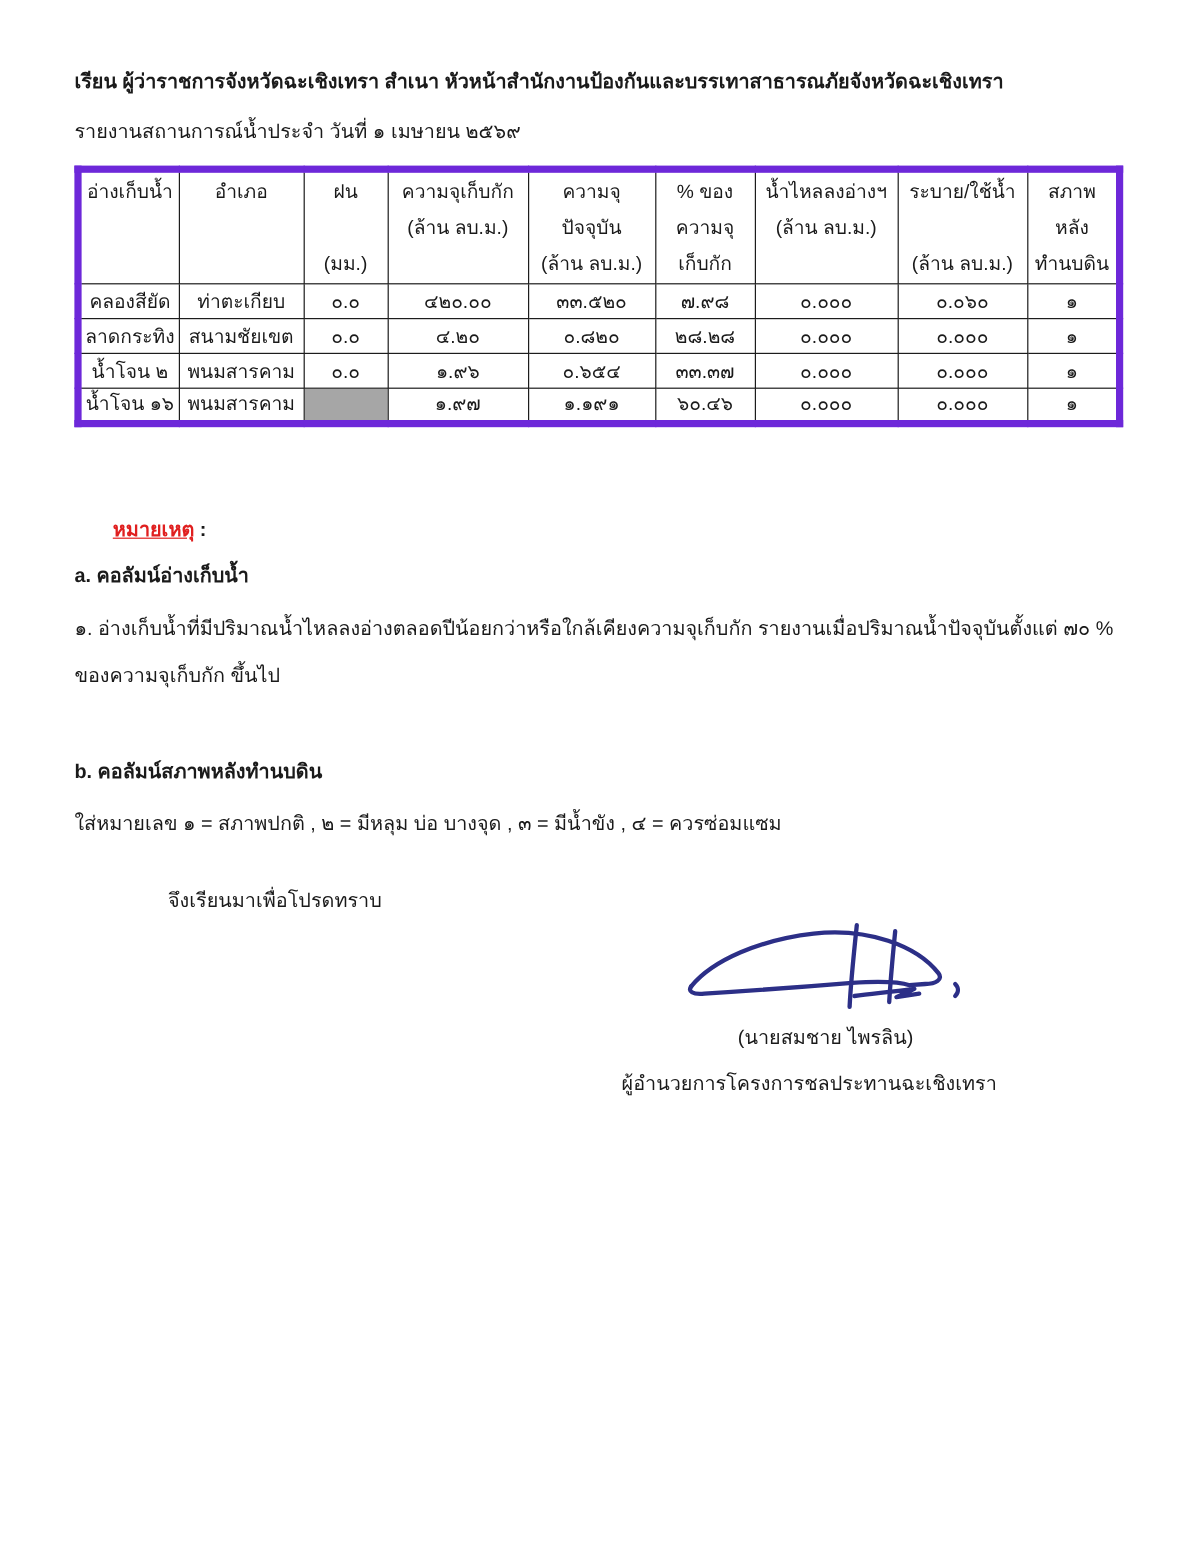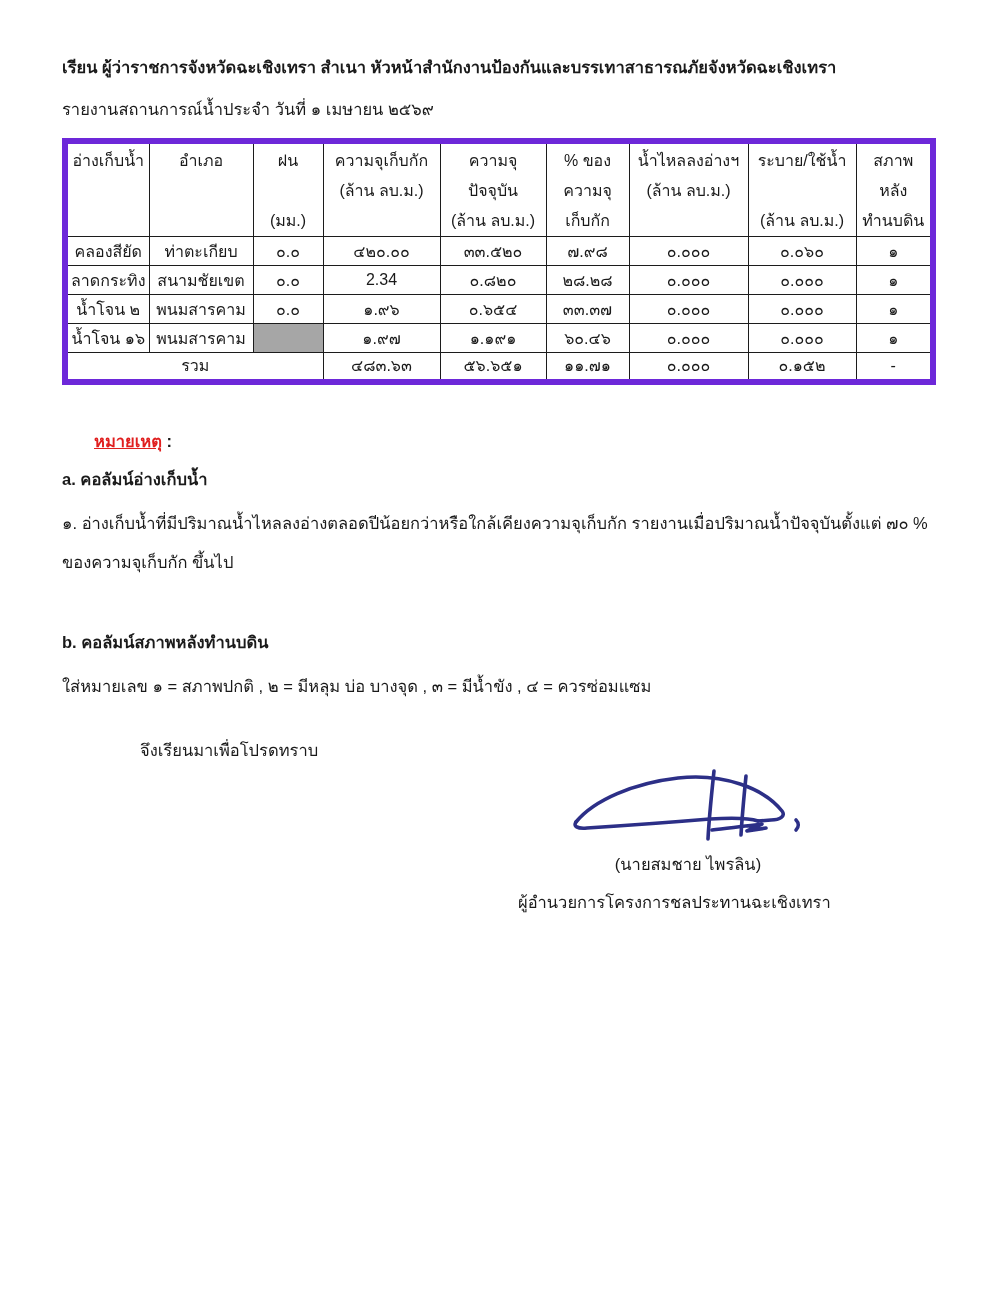--- a/index.html
+++ b/index.html
@@ -122,21 +122,21 @@
           <td>๓๓.๕๒๐</td>
           <td>๗.๙๘</td>
           <td>๐.๐๐๐</td>
           <td>๐.๐๖๐</td>
           <td>๑</td>
         </tr>
         <tr>
           <td class="first-col">ลาดกระทิง</td>
           <td>สนามชัยเขต</td>
           <td>๐.๐</td>
-          <td>2.34</td>
+          <td>๔.๒๐</td>
           <td>๐.๘๒๐</td>
           <td>๒๘.๒๘</td>
           <td>๐.๐๐๐</td>
           <td>๐.๐๐๐</td>
           <td>๑</td>
         </tr>
         <tr>
           <td class="first-col">น้ำโจน ๒</td>
           <td>พนมสารคาม</td>
           <td>๐.๐</td>
@@ -150,29 +150,20 @@
         <tr>
           <td class="first-col">น้ำโจน ๑๖</td>
           <td>พนมสารคาม</td>
           <td class="gray"></td>
           <td>๑.๙๗</td>
           <td>๑.๑๙๑</td>
           <td>๖๐.๔๖</td>
           <td>๐.๐๐๐</td>
           <td>๐.๐๐๐</td>
           <td>๑</td>
-        </tr>
-        <tr class="total-row">
-          <td colspan="3">รวม</td>
-          <td>๔๘๓.๖๓</td>
-          <td>๕๖.๖๕๑</td>
-          <td>๑๑.๗๑</td>
-          <td>๐.๐๐๐</td>
-          <td>๐.๑๕๒</td>
-          <td>-</td>
         </tr>
       </tbody>
   </table>
 
   <div class="abs notes-heading">
     <span class="red">หมายเหตุ</span><span class="suffix"> :</span>
   </div>
 
   <div class="abs section-title section-a">a. คอลัมน์อ่างเก็บน้ำ</div>
   <div class="abs note-line note-1a">๑. อ่างเก็บน้ำที่มีปริมาณน้ำไหลลงอ่างตลอดปีน้อยกว่าหรือใกล้เคียงความจุเก็บกัก รายงานเมื่อปริมาณน้ำปัจจุบันตั้งแต่ ๗๐ %</div>

